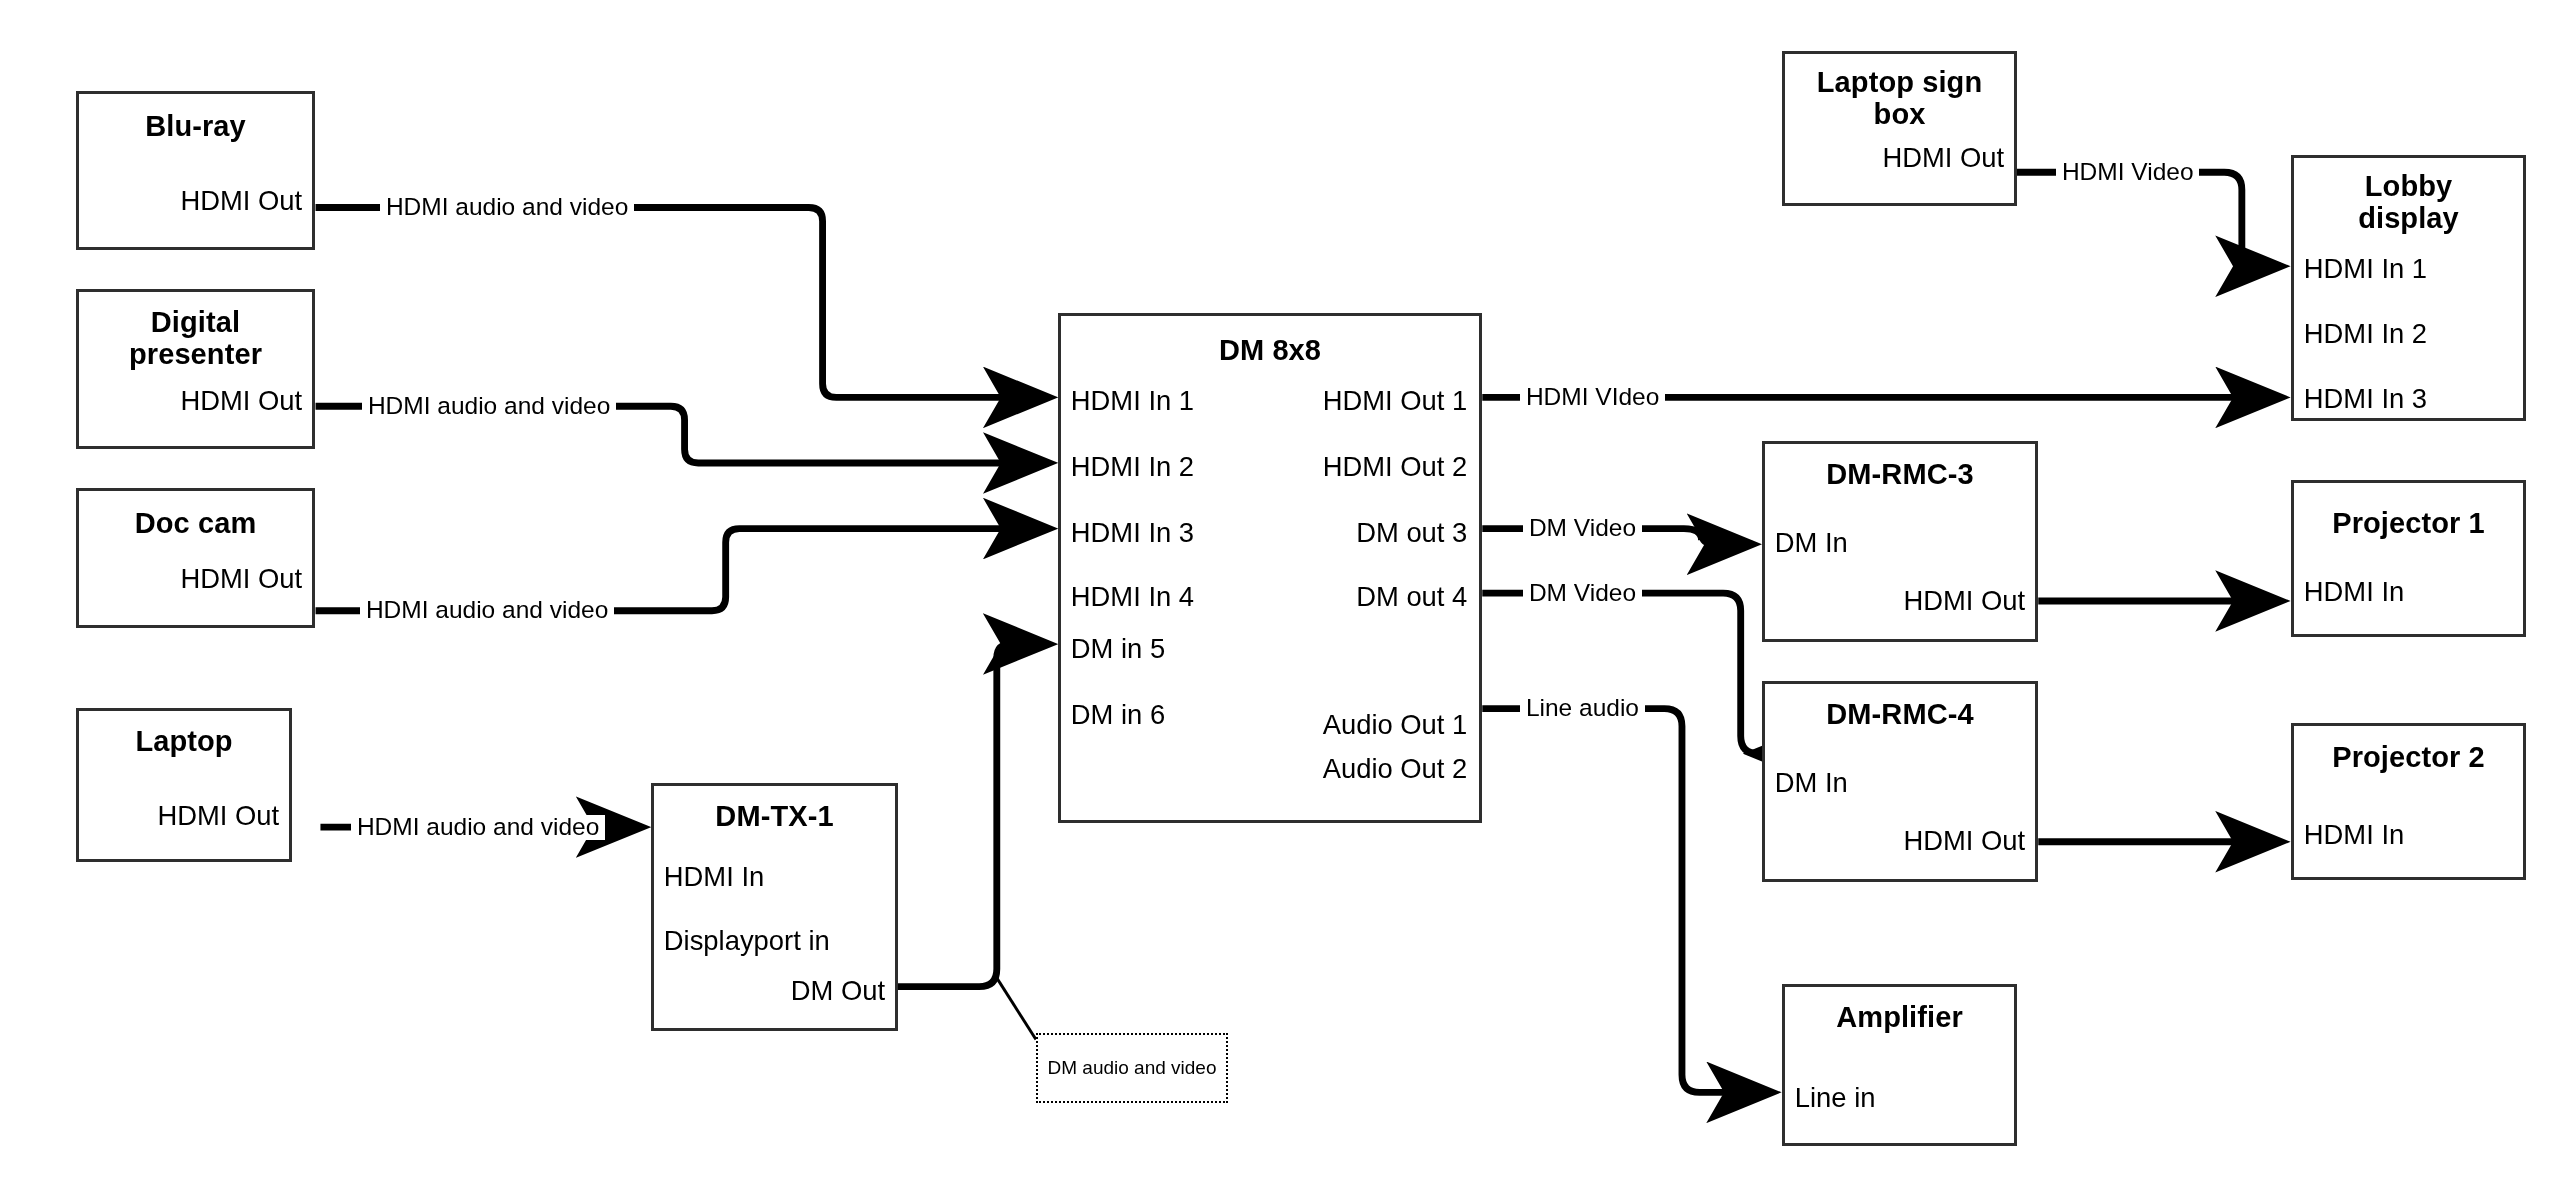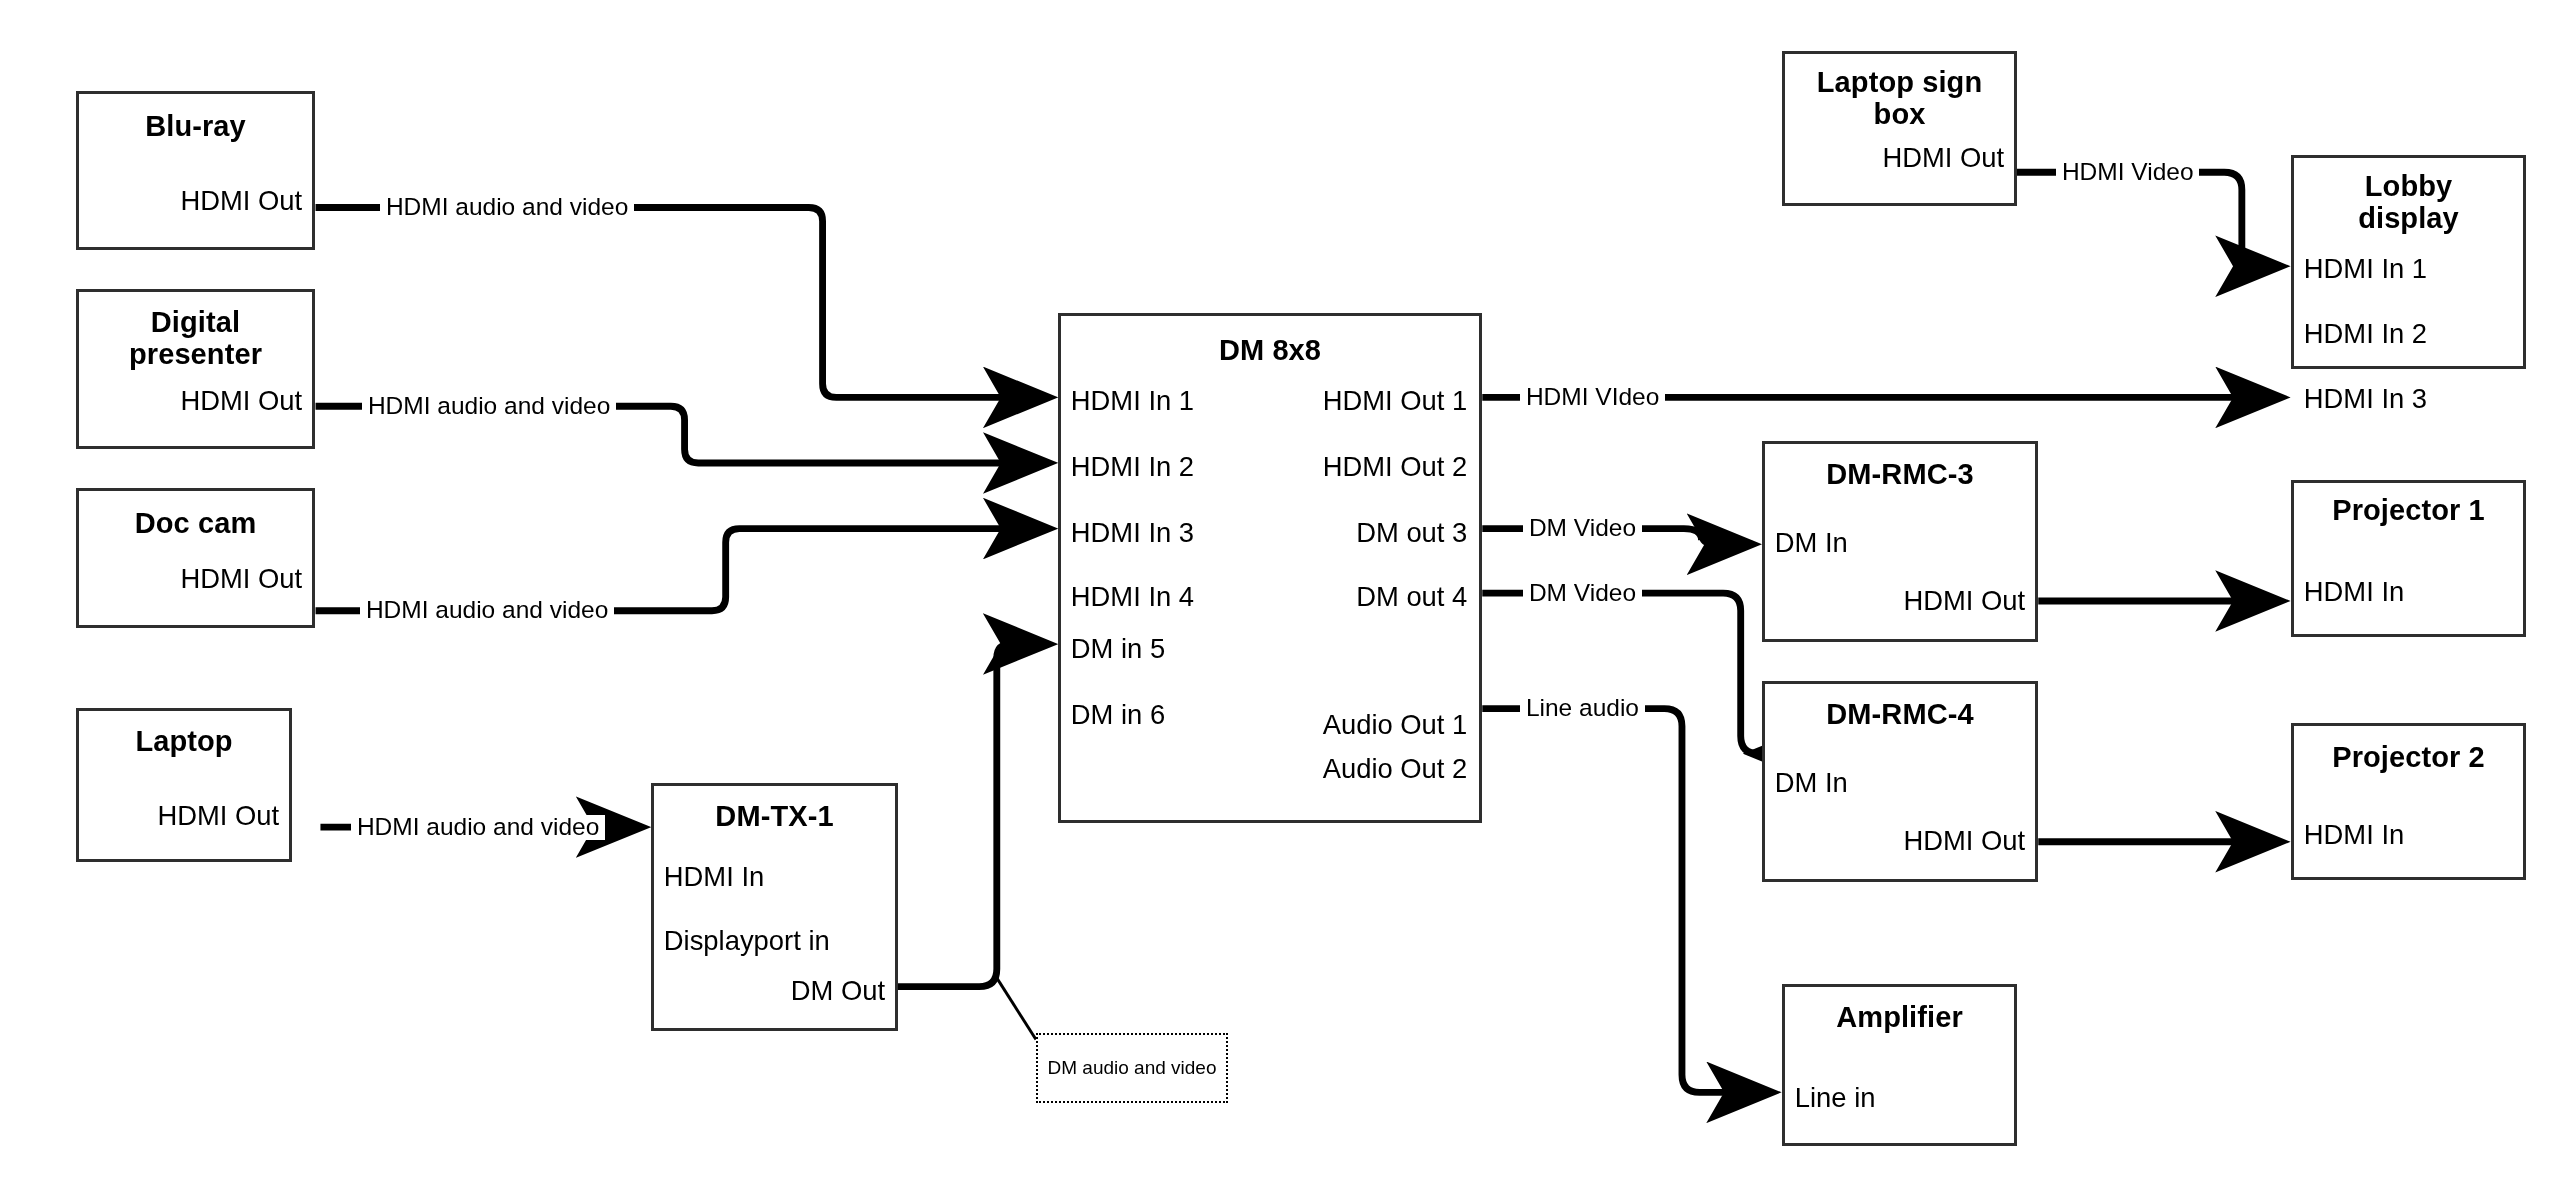--- a/index.html
+++ b/index.html
@@ -120,41 +120,41 @@
     <div class="port r" style="position:absolute;right:11.7px;top:266px;">DM out 4</div>
     <div class="port r" style="position:absolute;right:11.7px;top:382px;margin-top:12px;">Audio Out 1</div>
     <div class="port r" style="position:absolute;right:11.7px;top:438px;">Audio Out 2</div>
   </div>
 
   <div class="node" style="left:1782px;top:51px;width:235px;height:155px;">
     <div class="ttl" style="margin-top:11.7px;padding:0 27.4px;">Laptop sign box</div>
     <div class="port r" style="position:absolute;right:9.8px;top:89px;">HDMI Out</div>
   </div>
 
-  <div class="node" style="left:2291px;top:155px;width:235px;height:214px;">
+  <div class="node" style="left:2291px;top:155px;width:235px;height:266px;">
     <div class="ttl" style="margin-top:11.7px;padding:0 29px;">Lobby display</div>
     <div class="port l" style="position:absolute;left:9.8px;top:96px;">HDMI In 1</div>
     <div class="port l" style="position:absolute;left:9.8px;top:161px;">HDMI In 2</div>
     <div class="port l" style="position:absolute;left:9.8px;top:226px;">HDMI In 3</div>
   </div>
 
   <div class="node" style="left:1762px;top:441px;width:276px;height:201px;">
     <div class="ttl" style="margin-top:13.7px;">DM-RMC-3</div>
     <div class="port l" style="position:absolute;left:9.8px;top:84px;">DM In</div>
     <div class="port r" style="position:absolute;right:9.8px;top:142px;">HDMI Out</div>
   </div>
 
   <div class="node" style="left:1762px;top:681px;width:276px;height:201px;">
     <div class="ttl" style="margin-top:13.7px;">DM-RMC-4</div>
     <div class="port l" style="position:absolute;left:9.8px;top:84px;">DM In</div>
     <div class="port r" style="position:absolute;right:9.8px;top:142px;">HDMI Out</div>
   </div>
 
   <div class="node" style="left:2291px;top:480px;width:235px;height:157px;">
-    <div class="ttl" style="margin-top:11px;">Projector 1</div>
+    <div class="ttl" style="margin-top:24px;">Projector 1</div>
     <div class="port l" style="position:absolute;left:9.8px;top:94px;">HDMI In</div>
   </div>
 
   <div class="node" style="left:2291px;top:723px;width:235px;height:157px;">
     <div class="ttl" style="margin-top:15px;">Projector 2</div>
     <div class="port l" style="position:absolute;left:9.8px;top:94px;">HDMI In</div>
   </div>
 
   <div class="node" style="left:1782px;top:984px;width:235px;height:162px;">
     <div class="ttl" style="margin-top:13.7px;">Amplifier</div>

